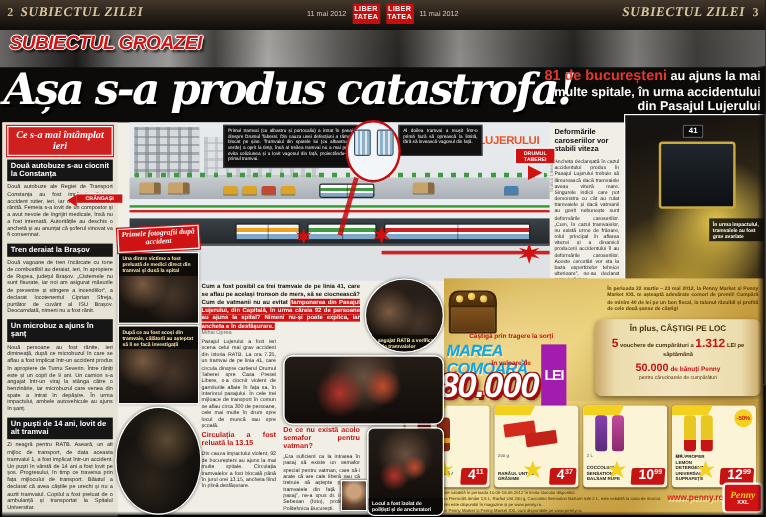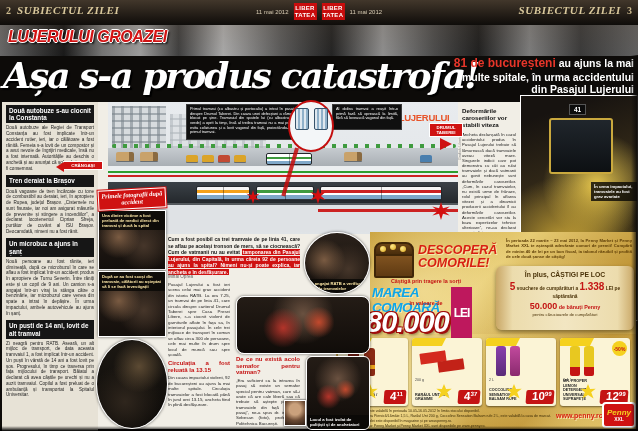--- a/index.html
+++ b/index.html
@@ -132,21 +132,21 @@
       linear-gradient(135deg,#c49a33,#e7cc74 35%,#b88a2a 70%,#dfc160);}
   .ad-title{position:absolute;color:#d81f12;font-weight:900;font-style:italic;font-size:12.5px;
     line-height:1;text-shadow:1px 1px 0 #f7e7ab;}
   .ad-intro{position:absolute;font-size:4.2px;line-height:1.3;color:#5c3c05;font-weight:bold;text-align:justify;}
   .draw-lbl{position:absolute;color:#c41414;font-weight:bold;font-size:5.4px;text-align:center;}
   .comoara{position:absolute;color:#0ea5e9;font-weight:700;font-style:italic;font-size:13.5px;
     letter-spacing:-.5px;text-shadow:1px 1px 0 #f7e7ab;}
   .valoare{position:absolute;color:#c41414;font-weight:bold;font-size:5.4px;text-align:center;}
   .prize{position:absolute;color:#fff;font-weight:900;font-style:italic;font-size:29px;letter-spacing:-1px;
     text-shadow:2px 2px 0 #a00d0d,-1px -1px 0 #a00d0d,1px -1px 0 #a00d0d,-1px 1px 0 #a00d0d,3px 3px 3px rgba(0,0,0,.4);}
-  .prize .cur{font-size:12px;font-style:normal;vertical-align:top;background:#be185d;padding:19px 3px;margin-left:2px;
+  .prize .cur{font-size:12px;font-style:normal;vertical-align:top;background:#a21caf;padding:19px 3px;margin-left:2px;
     text-shadow:none;}
   .scroll{position:absolute;background:linear-gradient(90deg,#c9a766,#ecdcad 12%,#f2e6c2 50%,#ecdcad 88%,#c9a766);
     border-radius:6px;box-shadow:0 2px 4px rgba(0,0,0,.4);padding:5px 10px;box-sizing:border-box;text-align:center;}
   .scr-t{font-size:6.8px;font-weight:bold;color:#4a3208;margin-bottom:2px;}
   .scr-l{font-size:4.8px;color:#4a3208;font-weight:bold;line-height:1.35;}
   .scr-big{color:#c41414;font-size:10px;font-weight:900;}
   .scr-mid{color:#c41414;font-size:5.4px;font-weight:900;}
   .chest{position:absolute;background:linear-gradient(#8a5a24,#5f3a12);border:2px solid #3f2608;border-radius:5px 5px 2px 2px;}
   .chest::before{content:"";position:absolute;left:-2px;top:-8px;right:-2px;height:10px;
     background:linear-gradient(#6b4416,#4a2d0c);border:2px solid #3f2608;border-radius:8px 8px 0 0;}
@@ -163,21 +163,21 @@
     padding:1px 3px 1px 6px;transform:skewX(-4deg);font-weight:900;font-size:11.5px;line-height:1;}
   .ptag .dec{font-size:6px;vertical-align:top;}
   .star{position:absolute;background:#f5d11f;
     clip-path:polygon(50% 0,63% 32%,98% 30%,70% 52%,85% 90%,50% 68%,15% 90%,30% 52%,2% 30%,37% 32%);}
   .pbadge{position:absolute;right:3px;top:3px;width:15px;height:15px;border-radius:50%;background:#f5d11f;
     color:#c41414;font-weight:900;font-size:5px;display:flex;align-items:center;justify-content:center;}
   .legal{position:absolute;font-size:3.6px;line-height:1.35;color:#3c2c06;}
   .url{position:absolute;color:#d81f12;font-weight:900;font-size:7px;text-shadow:1px 1px 0 #f7e7ab;}
   .penny{position:absolute;background:#cf1212;border-radius:4px;border:2px solid #fff;
     display:flex;flex-direction:column;align-items:center;justify-content:center;}
-  .penny .p1{color:#f5d11f;font-weight:900;font-style:italic;font-size:8px;line-height:1;}
+  .penny .p1{color:#f5d11f;font-weight:900;font-style:italic;font-size:8px;line-height:1;font-family:Liberation Serif, serif;}
   .penny .p2{color:#fff;font-weight:900;font-size:5px;line-height:1;}
 
   .bottle{position:absolute;border-radius:3px 3px 2px 2px;}
   .torn-b{position:absolute;left:0;bottom:0;width:638px;height:5px;background:linear-gradient(transparent,#000);}
   .torn-r{position:absolute;right:0;top:55px;width:7px;height:374px;background:linear-gradient(90deg,transparent,#0d0b09);}
 </style>
 </head>
 <body>
 
 <div class="page">
@@ -199,21 +199,21 @@
       </span>
       <span class="m-date">11 mai 2012</span>
     </div>
     <div class="m-right">
       <span class="m-sec">SUBIECTUL ZILEI</span>
       <span class="m-num">3</span>
     </div>
   </div>
 
   <div class="photo-band"></div>
-  <div class="banner">LUJERULUI GROAZEI</div>
+  <div class="banner">SUBIECTUL GROAZEI</div>
 
   <div class="headline">Așa s-a produs catastrofa!</div>
   <p class="deck" style="margin:0;">
     <span class="hl">81 de bucureșteni</span><span> au ajuns la mai multe spitale, în urma accidentului din Pasajul Lujerului</span>
   </p>
 
   <div class="content-bg"></div>
 
   <div class="info-panel"></div>
   <div class="building abs" style="left:112px;top:106px;width:54px;height:44px;"></div>
@@ -256,20 +256,21 @@
     <span class="mini-tram"></span>
   </div>
 
   <div class="geo" style="left:64px;top:162px;width:34px;z-index:6;">CRÂNGAȘI</div>
   <div class="tri" style="left:56px;top:162px;border-top:5px solid transparent;border-bottom:5px solid transparent;border-right:8px solid #cf1212;z-index:6;"></div>
   <div class="geo" style="left:430px;top:124px;width:28px;z-index:6;">DRUMUL TABEREI</div>
   <div class="tri" style="left:440px;top:138px;border-top:6px solid transparent;border-bottom:6px solid transparent;border-left:12px solid #cf1212;z-index:6;"></div>
   <div class="credit-v" style="left:458px;top:160px;">Grafică: Libertatea</div>
 
   <div class="sidebar">
+    <div class="sb-title">Ce s-a mai întâmplat ieri</div>
     <div>
       <h4 class="sb-h" style="margin-top:0;">Două autobuze s-au ciocnit la Constanța</h4>
       <p class="sb-p">Două autobuze ale Regiei de Transport Constanța au fost implicate într-un accident rutier, ieri, iar o călătoare a fost rănită. Femeia s-a lovit de un compostor și a avut nevoie de îngrijiri medicale, însă nu a fost internată. Autoritățile au deschis o anchetă și au anunțat că șoferul vinovat va fi consemnat.</p>
     </div>
     <div>
       <h4 class="sb-h">Tren deraiat la Brașov</h4>
       <p class="sb-p">Două vagoane de tren încărcate cu tone de combustibil au deraiat, ieri, în apropiere de Rupea, județul Brașov. „Cisternele nu sunt fisurate, iar noi am asigurat măsurile de prevenire și stingere a incendiilor”, a declarat locotenentul Ciprian Sfreja, purtător de cuvânt al ISU Brașov. Deocamdată, nimeni nu a fost rănit.</p>
     </div>
     <div>
       <h4 class="sb-h">Un microbuz a ajuns în șanț</h4>
@@ -321,35 +322,31 @@
     <div class="cap cap-w" style="left:70px;right:2px;top:86px;width:40px;">În urma impactului, tramvaiele au fost grav avariate</div>
   </div>
 
   <div class="ad" style="left:370px;top:232px;width:266px;height:197px;"></div>
   <div class="ad" style="left:336px;top:334px;width:300px;height:95px;"></div>
   <div class="chest" style="left:374px;top:248px;width:36px;height:26px;">
     <span class="coin" style="left:4px;top:-4px;"></span>
     <span class="coin" style="left:14px;top:-6px;"></span>
     <span class="coin" style="left:24px;top:-4px;"></span>
   </div>
-  <div class="ad-title" style="left:418px;top:244px;">
-    <div>DESCOPERĂ</div>
-    <div>COMORILE!</div>
-  </div>
   <div class="ad-intro" style="left:506px;top:238px;width:126px;">În perioada 22 martie – 23 mai 2012, la Penny Market și Penny Market XXL te așteaptă adevărate comori de premii! Cumpără de minim 40 de lei pe un bon fiscal, ia talonul răzuibil și profită de cele două șanse de câștig!</div>
   <div class="draw-lbl" style="left:372px;top:278px;width:108px;">Câștigă prin tragere la sorți</div>
   <div class="comoara" style="left:372px;top:285px;width:112px;">MAREA COMOARĂ</div>
   <div class="valoare" style="left:372px;top:300px;width:108px;">în valoare de</div>
   <div class="prize" style="left:366px;top:306px;">
     <span>80.000</span><span class="cur">LEI</span>
   </div>
   <div class="scroll" style="left:496px;top:266px;width:138px;height:64px;">
     <div class="scr-t">În plus, CÂȘTIGI PE LOC</div>
     <div class="scr-l">
-      <span class="scr-big">5</span><span> vouchere de cumpărături a </span><span class="scr-big">1.338</span><span> LEI pe săptămână</span>
+      <span class="scr-big">5</span><span> vouchere de cumpărături a </span><span class="scr-big">1.312</span><span> LEI pe săptămână</span>
     </div>
     <div class="scr-l">
       <span class="scr-big" style="font-size:9px;">50.000</span><span class="scr-mid"> de bănuți Penny</span>
     </div>
     <div class="scr-l" style="font-weight:normal;font-size:4.2px;">pentru cărucioarele de cumpărături</div>
   </div>
 
   <div class="card" style="left:338px;top:338px;">
     <span class="ribbon"></span>
     <div class="bottle" style="left:10px;top:10px;width:11px;height:28px;background:linear-gradient(#7a1f14 60%,#3f9b3f 60% 75%,#7a1f14 75%);"></div>

